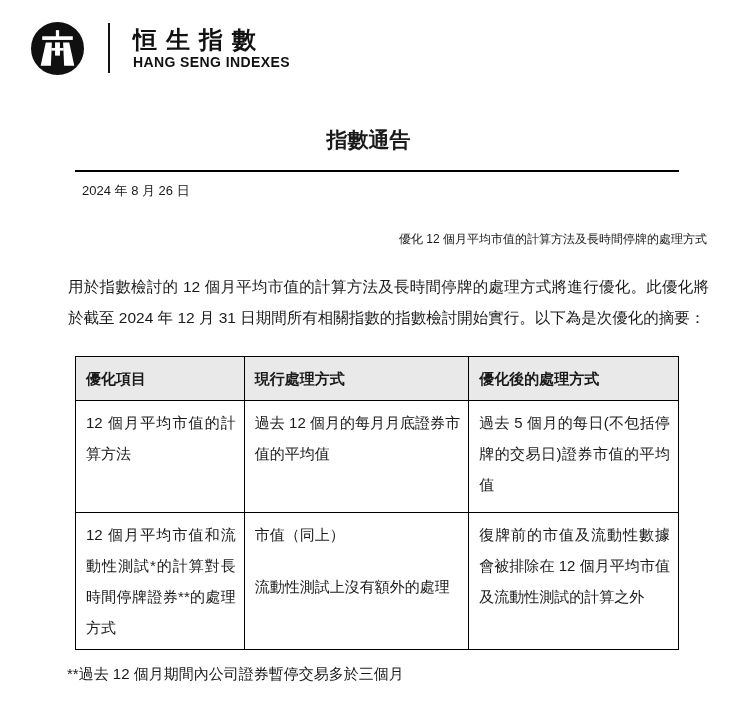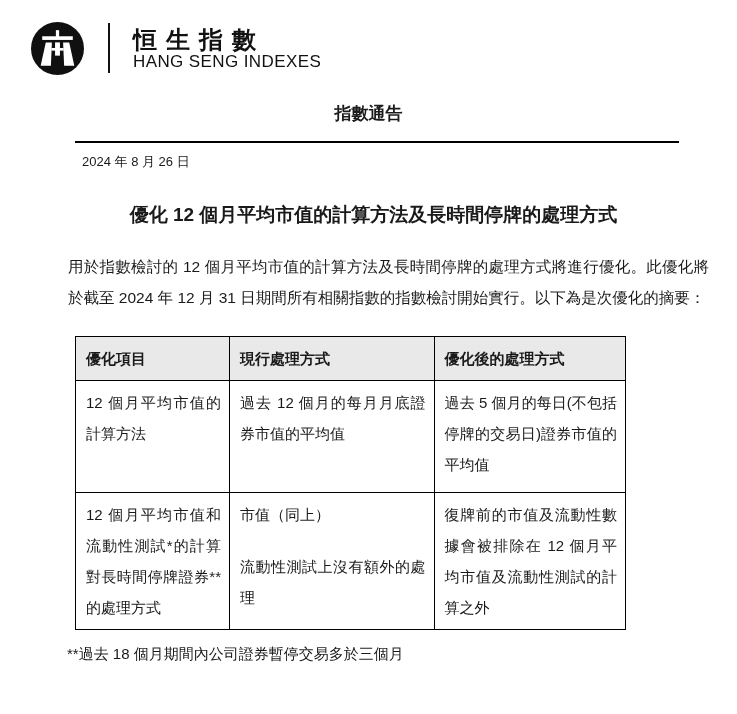--- a/index.html
+++ b/index.html
@@ -24,48 +24,48 @@
   .logo-mark{ width:53px; height:53px; flex:0 0 auto; }
   .logo-divider{
     width:2px; height:50px; background:#111;
     margin:0 11px 0 12px; flex:0 0 auto;
   }
   .logo-text .zh{
     font-size:24px; font-weight:600; letter-spacing:9px;
     line-height:28px; white-space:nowrap; color:#111;
   }
   .logo-text .en{
-    font-size:17px; font-weight:normal; letter-spacing:0.4px;
+    font-size:14px; font-weight:bold; letter-spacing:0.4px;
     line-height:16px; white-space:nowrap; color:#111;
   }
   
   .doc-title{
-    text-align:center; font-weight:bold; font-size:17px;
-    margin-top:26px;
+    text-align:center; font-weight:bold; font-size:21px;
+    margin-top:50px;
   }
   .rule{
     border-top:2px solid #000;
     margin:16px 58px 0 75px;
   }
   .doc-date{
     font-size:13px; margin:8px 30px 0 82px; line-height:22px;
   }
   .doc-heading{
-    text-align:center; font-weight:bold; font-size:19px;
+    text-align:right; font-weight:normal; font-size:12px;
     margin:29px 30px 0 40px;
   }
   .doc-intro{
     font-size:15.5px; line-height:31px;
     margin:23px 28px 0 68px;
     text-align:justify; text-justify:inter-character;
   }
   
   table.summary{
     border-collapse:collapse; table-layout:fixed;
-    width:551px; margin:23px 0 0 75px;
+    width:604px; margin:23px 0 0 75px;
     font-size:15px;
   }
   table.summary td, table.summary th{
     border:1.5px solid var(--border);
     vertical-align:top; text-align:left;
     padding:6px 8px 6px 10px;
     line-height:31px;
   }
   table.summary th{
     background:var(--header-bg);
@@ -149,14 +149,14 @@
       <p class="gap-para">流動性測試上沒有額外的處理</p>
     </td>
     <td>
           <p>復牌前的市值及流動性數據會被排除在 12 個月平均市值及流動性測試的計算之外</p>
         </td>
   </tr>
 </tbody>
   </table>
 
 <div class="footnotes">
-  <div class="footnote">**過去 18 個月期間內公司證券暫停交易多於三個月</div>
+  <div class="footnote">**過去 12 個月期間內公司證券暫停交易多於三個月</div>
 </div>
 
 </body></html>

